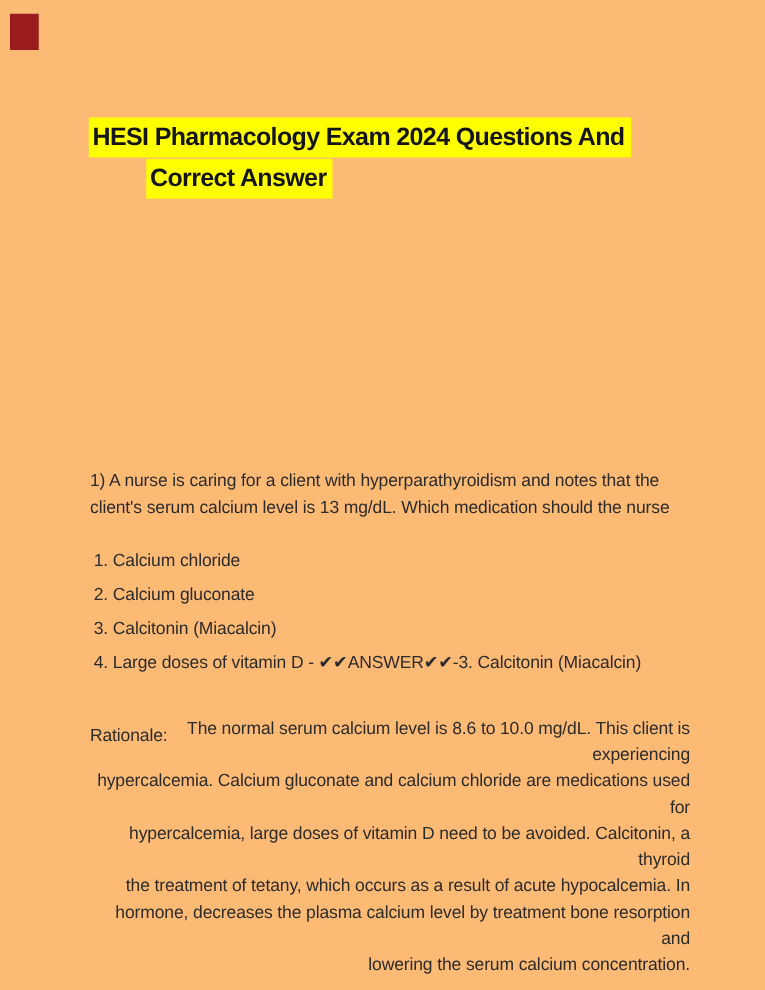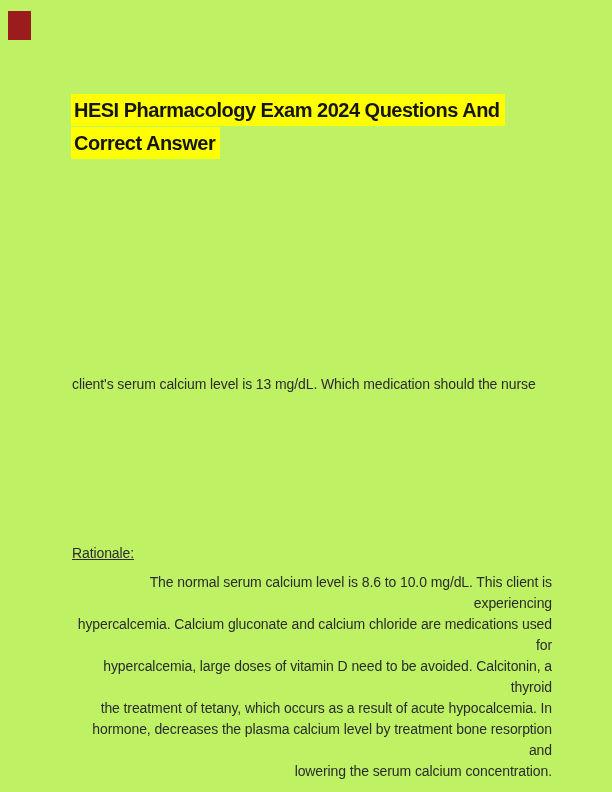--- a/index.html
+++ b/index.html
@@ -6,21 +6,21 @@
   body {
     width: 612px; height: 792px;
     background: #ffffff;
     font-family: "Liberation Sans", sans-serif;
     position: relative;
     overflow: hidden;
   }
   .page {
     position: absolute; left: 0; top: 0;
     width: 612px; height: 792px;
-    background: #bef264;
+    background: #fdba74;
   }
   .red-mark {
     position: absolute;
     left: 8px; top: 11px;
     width: 23px; height: 29px;
   }
   .title-block {
     position: absolute;
     left: 71px; top: 94px;
   }
@@ -46,45 +46,52 @@
     width: 470px;
   }
   .options-block {
     position: absolute;
     left: 75px; top: 438px;
     width: 470px;
   }
   .option { margin: 0 0 6px 0; }
   .rationale-label {
     position: absolute;
-    left: 72px; top: 543px; text-decoration: underline;
+    left: 72px; top: 578px;
   }
   .rationale-block {
     position: absolute;
     left: 72px; top: 572px;
     width: 480px;
     text-align: right;
   }
 </style>
 </head>
 <body>
 
 <div class="page">
 
   <div class="red-mark" style="background: rgb(155, 28, 28);"></div>
 
   <div class="title-block">
     <div class="t-line"><span class="hl" style="background: rgb(255, 255, 0); color: rgb(21, 21, 21);">HESI Pharmacology Exam 2024 Questions And</span></div>
-    <div class="t-line"><span class="hl" style="background: rgb(255, 255, 0); color: rgb(21, 21, 21);">Correct Answer</span></div>
+    <div class="t-line"><span class="hl" style="background: rgb(255, 255, 0); color: rgb(21, 21, 21); margin-left: 46px;">Correct Answer</span></div>
   </div>
 
   <div class="question-block body-text">
+    <div class="line">1) A nurse is caring for a client with hyperparathyroidism and notes that the</div>
     <div class="line">client's serum calcium level is 13 mg/dL. Which medication should the nurse</div>
   </div>
 
+  <div class="options-block body-text">
+    <div class="option">1. Calcium chloride</div>
+    <div class="option">2. Calcium gluconate</div>
+    <div class="option">3. Calcitonin (Miacalcin)</div>
+    <div class="option">4. Large doses of vitamin D - ✔✔ANSWER✔✔-3. Calcitonin (Miacalcin)</div>
+  </div>
 
   <div class="rationale-label body-text">Rationale:</div>
 
   <div class="rationale-block body-text">
     <div class="line">The normal serum calcium level is 8.6 to 10.0 mg/dL. This client is experiencing</div>
     <div class="line">hypercalcemia. Calcium gluconate and calcium chloride are medications used for</div>
     <div class="line">hypercalcemia, large doses of vitamin D need to be avoided. Calcitonin, a thyroid</div>
     <div class="line">the treatment of tetany, which occurs as a result of acute hypocalcemia. In</div>
     <div class="line">hormone, decreases the plasma calcium level by treatment bone resorption and</div>
     <div class="line">lowering the serum calcium concentration.</div>

